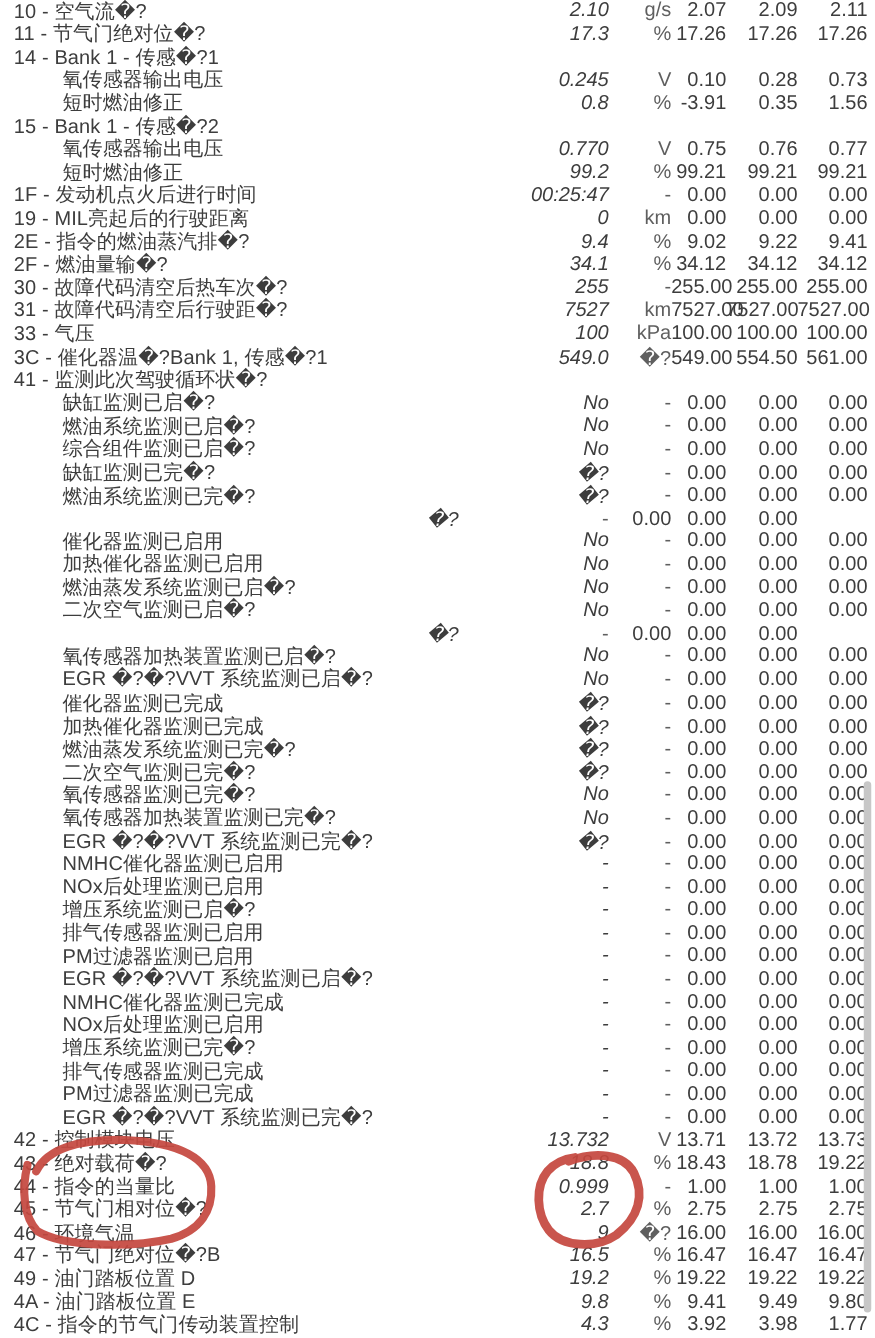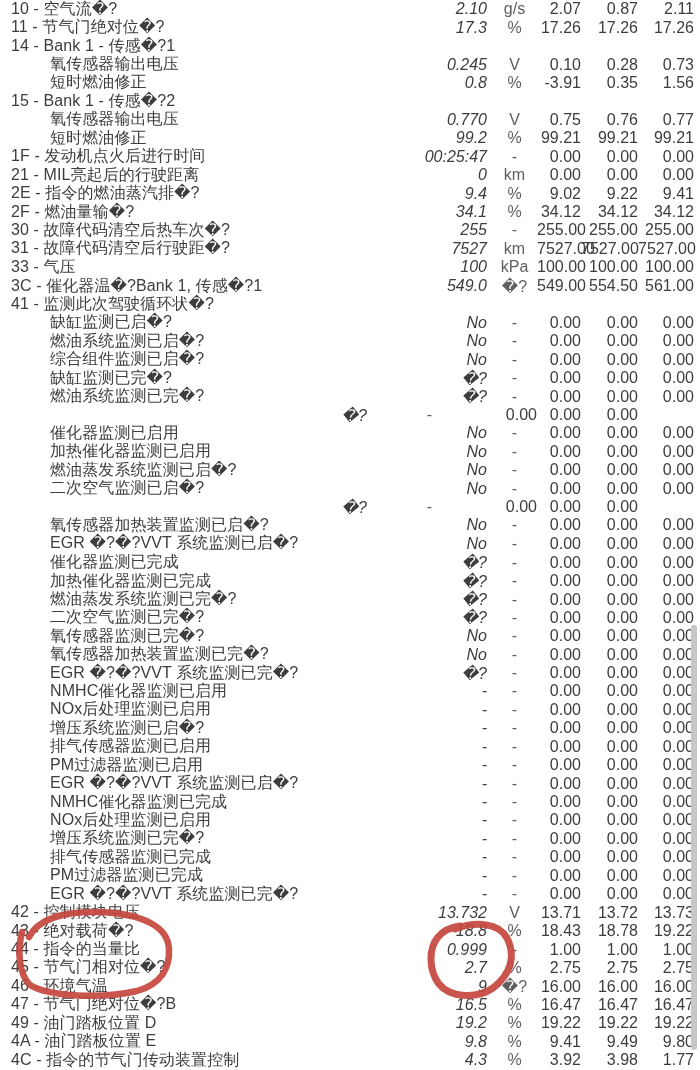--- a/index.html
+++ b/index.html
@@ -22,42 +22,42 @@
     color:#3d3d3d;
   }
   .cell-label{
     padding-left:11px;
     white-space:nowrap;
     overflow:hidden;
     letter-spacing:.1px;
   }
   .row.indent .cell-label{padding-left:50px;}
   .cell-value{text-align:right;white-space:nowrap;font-style:italic;}
-  .cell-unit{text-align:center;padding-left:5px;color:#5f5f5f;white-space:nowrap;}
+  .cell-unit{text-align:right;padding-left:5px;color:#5f5f5f;white-space:nowrap;}
   .cell-s{text-align:right;white-space:nowrap;}
   #scrollbar{
     position:absolute;
     left:691px;top:625px;width:6px;height:425px;
     background:#c7c7c7;border-radius:3px;
   }
   #annotation-overlay{
     position:absolute;left:0;top:0;width:700px;height:1070px;
     pointer-events:none;
   }
 </style>
 </head>
 <body>
 
 <div id="table">
     <div class="row">
       <span class="cell-label">10 - 空气流�?</span>
       <span class="cell-value">2.10</span>
       <span class="cell-unit">g/s</span>
       <span class="cell-s">2.07</span>
-      <span class="cell-s">0.87</span>
+      <span class="cell-s">2.09</span>
       <span class="cell-s">2.11</span>
     </div>
     <div class="row">
       <span class="cell-label">11 - 节气门绝对位�?</span>
       <span class="cell-value">17.3</span>
       <span class="cell-unit">%</span>
       <span class="cell-s">17.26</span>
       <span class="cell-s">17.26</span>
       <span class="cell-s">17.26</span>
     </div>
@@ -111,21 +111,21 @@
     </div>
     <div class="row">
       <span class="cell-label">1F - 发动机点火后进行时间</span>
       <span class="cell-value">00:25:47</span>
       <span class="cell-unit">-</span>
       <span class="cell-s">0.00</span>
       <span class="cell-s">0.00</span>
       <span class="cell-s">0.00</span>
     </div>
     <div class="row">
-      <span class="cell-label">21 - MIL亮起后的行驶距离</span>
+      <span class="cell-label">19 - MIL亮起后的行驶距离</span>
       <span class="cell-value">0</span>
       <span class="cell-unit">km</span>
       <span class="cell-s">0.00</span>
       <span class="cell-s">0.00</span>
       <span class="cell-s">0.00</span>
     </div>
     <div class="row">
       <span class="cell-label">2E - 指令的燃油蒸汽排�?</span>
       <span class="cell-value">9.4</span>
       <span class="cell-unit">%</span>

